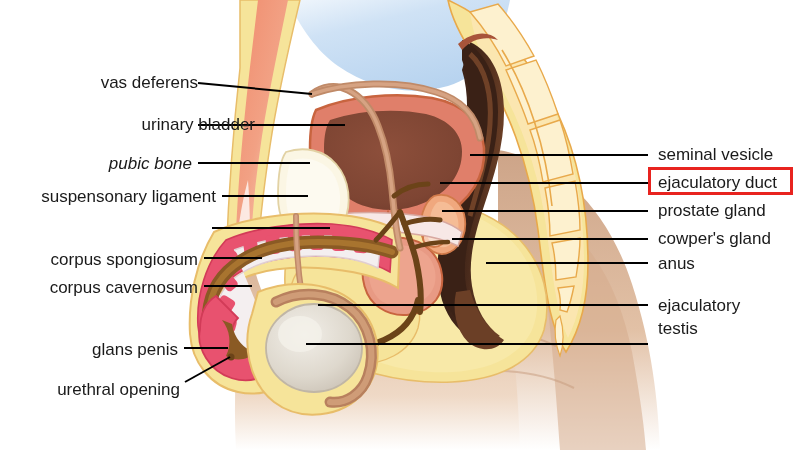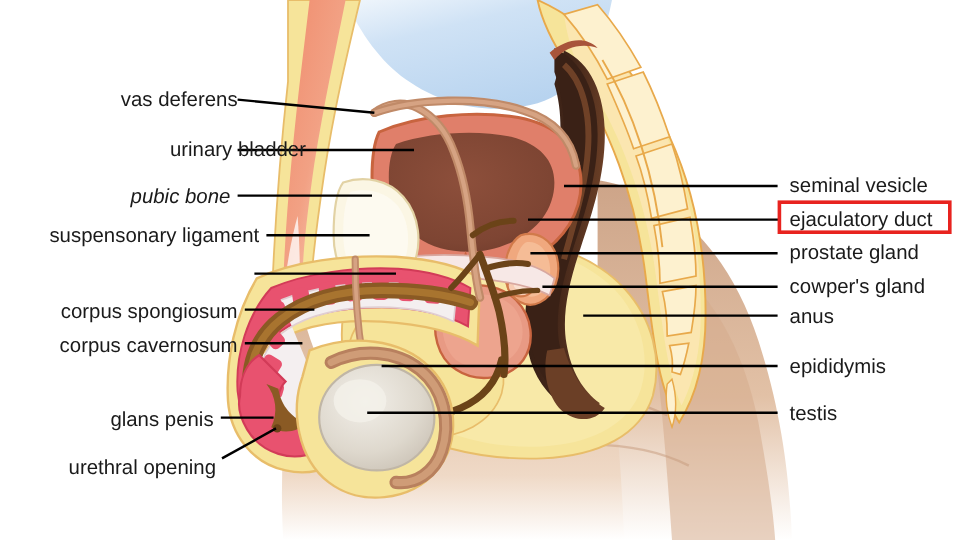--- a/index.html
+++ b/index.html
@@ -362,21 +362,21 @@
   <div class="label right" style="left:658px; top:202px;">
     <span>prostate gland</span>
   </div>
   <div class="label right" style="left:658px; top:230px;">
     <span>cowper's gland</span>
   </div>
   <div class="label right" style="left:658px; top:255px;">
     <span>anus</span>
   </div>
   <div class="label right" style="left:658px; top:297px;">
-    <span>epididymis</span>
-  </div>
-  <div class="label right" style="left:658px; top:336px;">
+    <span>ejaculatory</span>
+  </div>
+  <div class="label right" style="left:658px; top:320px;">
     <span>testis</span>
   </div>
 
   <div class="highlight-box" style="left:648px; top:167px; width:145px; height:28px;"></div>
 
 </div>
 
 </body></html>

